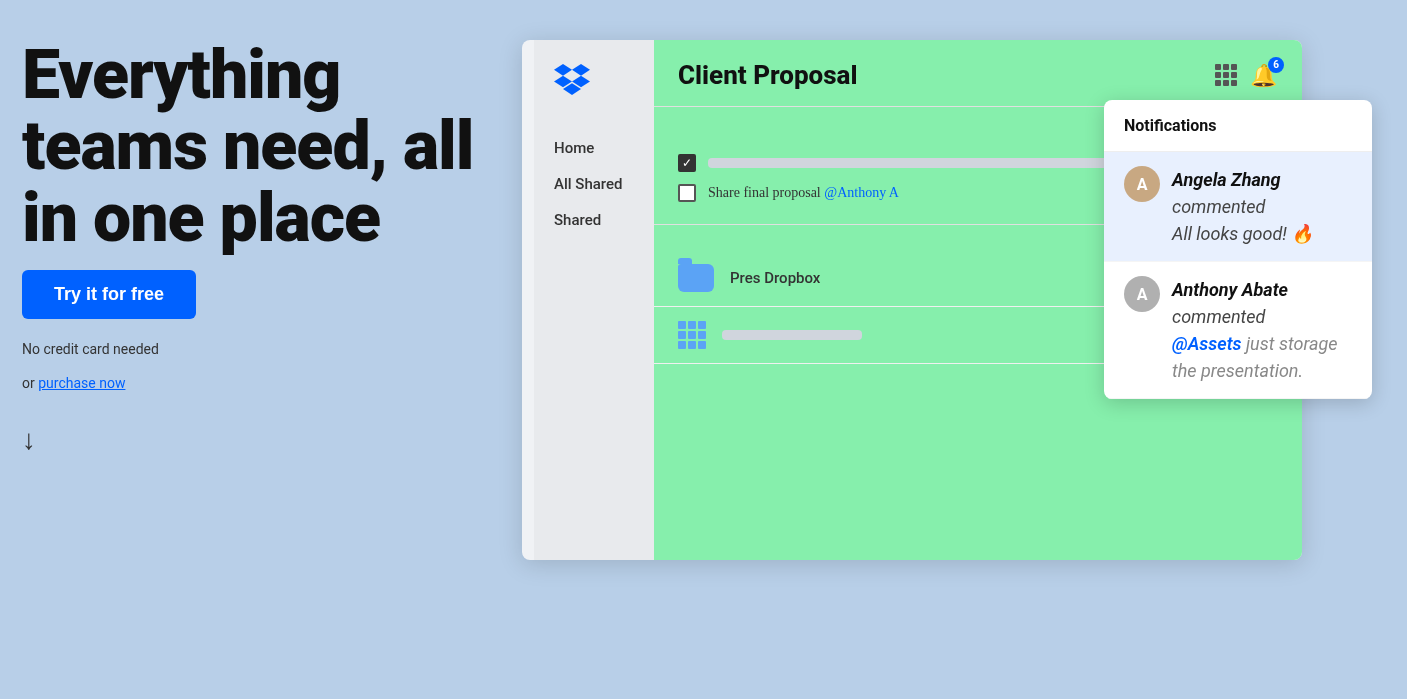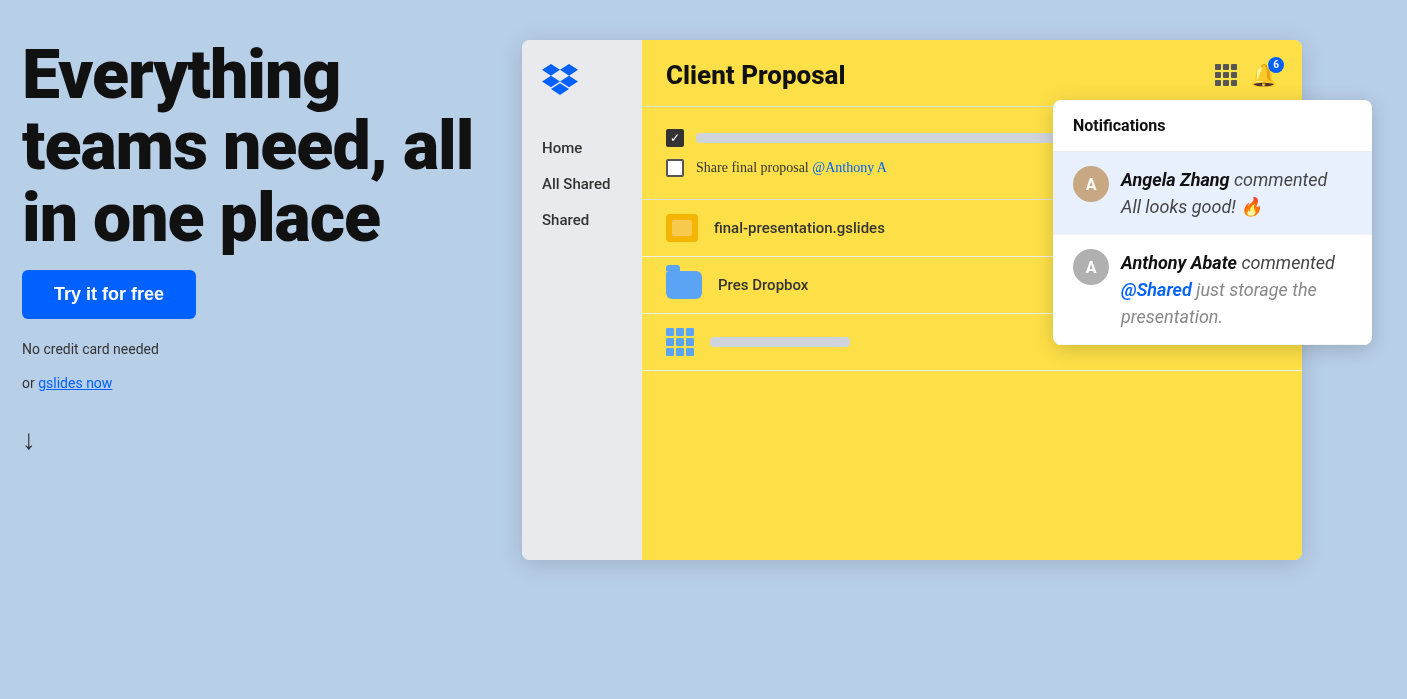--- a/index.html
+++ b/index.html
@@ -111,20 +111,21 @@
     }
 
     
     .sidebar {
       width: 120px;
       background: #e8eaed;
       padding: 24px 20px;
       display: flex;
       flex-direction: column;
       gap: 0;
+      margin-left: 12px;
     }
 
     .dropbox-logo {
       color: #0061ff;
       font-size: 28px;
       margin-bottom: 36px;
     }
 
     .sidebar-nav {
       display: flex;
@@ -135,23 +136,24 @@
     .sidebar-nav-item {
       font-size: 15px;
       color: #333;
       font-weight: 500;
       cursor: pointer;
     }
 
     
     .main-content {
       flex: 1;
-      background: #fde047;
+      background: #86efac;
       display: flex;
       flex-direction: column;
+      gap: 25px;
     }
 
     
     .content-header {
       display: flex;
       align-items: center;
       justify-content: space-between;
       padding: 20px 24px 16px;
       border-bottom: 1px solid #e0e0e0;
     }
@@ -330,21 +332,21 @@
       border-radius: 4px;
       background: #d0d5dd;
       width: 140px;
     }
 
     
     .notifications-panel {
       position: absolute;
       top: 60px;
       right: -30px;
-      width: 319px;
+      width: 268px;
       background: #fff;
       border-radius: 8px;
       box-shadow: 0 4px 20px rgba(0,0,0,0.18);
       overflow: hidden;
       z-index: 10;
     }
 
     .notifications-header {
       padding: 16px 20px;
       font-size: 16px;
@@ -409,21 +411,21 @@
 
 <div class="page-container">
 
   <div class="left-col">
     <h1 class="headline">Everything teams need, all in one place</h1>
     <div style="margin-bottom:10px;">
       <button class="cta-button">Try it for free</button>
     </div>
     <p class="no-credit">No credit card needed</p>
     <p class="or-purchase">
-      <span>or</span> <a href="#">gslides now</a>
+      <span>or</span> <a href="#">purchase now</a>
     </p>
     <span class="down-arrow">↓</span>
   </div>
 
   <div class="right-col">
     <div class="mockup-wrapper">
 
       <div class="app-window">
 
         <div class="sidebar">
@@ -475,26 +477,20 @@
             <div class="task-item">
               <div class="checkbox"></div>
               <span class="task-text">
                 <span>Share final proposal </span><span class="task-mention">@Anthony A</span>
               </span>
             </div>
           </div>
 
           <div class="file-list">
 
-            <div class="file-item">
-              <div class="file-icon-slides">
-                <div class="file-icon-slides-inner"></div>
-              </div>
-              <span class="file-name">final-presentation.gslides</span>
-            </div>
 
             <div class="file-item">
               <div class="file-icon-folder"></div>
               <span class="file-name">Pres Dropbox</span>
             </div>
 
             <div class="file-item">
               <div class="file-icon-grid">
                 <div class="file-grid-cell"></div>
                 <div class="file-grid-cell"></div>
@@ -524,21 +520,21 @@
             <span>All looks good! 🔥</span>
           </div>
         </div>
 
         <div class="notification-item">
           <div class="notif-avatar gray">A</div>
           <div class="notif-text">
             <strong>Anthony Abate</strong>
             <span> </span><span>commented</span>
             <br>
-            <span class="notif-mention">@Shared</span>
+            <span class="notif-mention">@Assets</span>
             <span class="notif-muted"> just storage the presentation.</span>
           </div>
         </div>
       </div>
 
     </div>
   </div>
 </div>
 
 </body></html>

